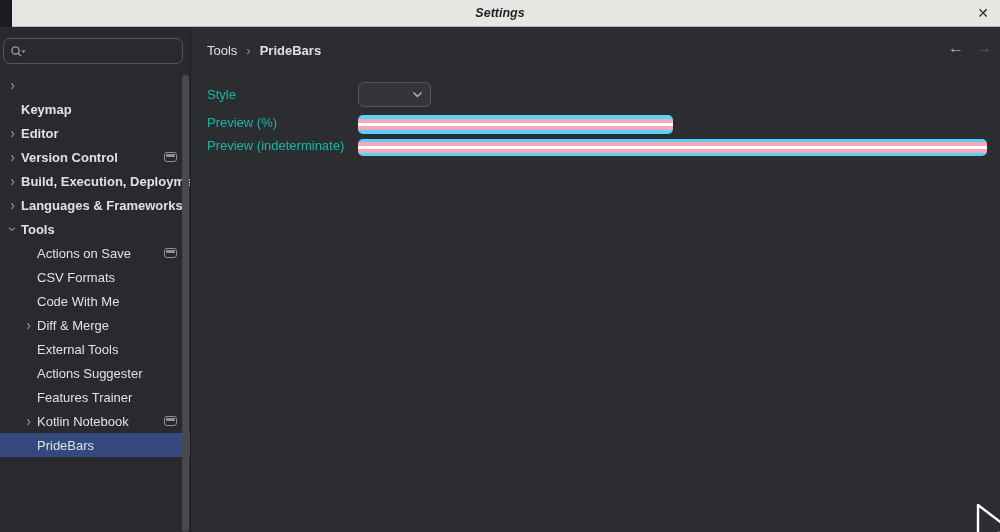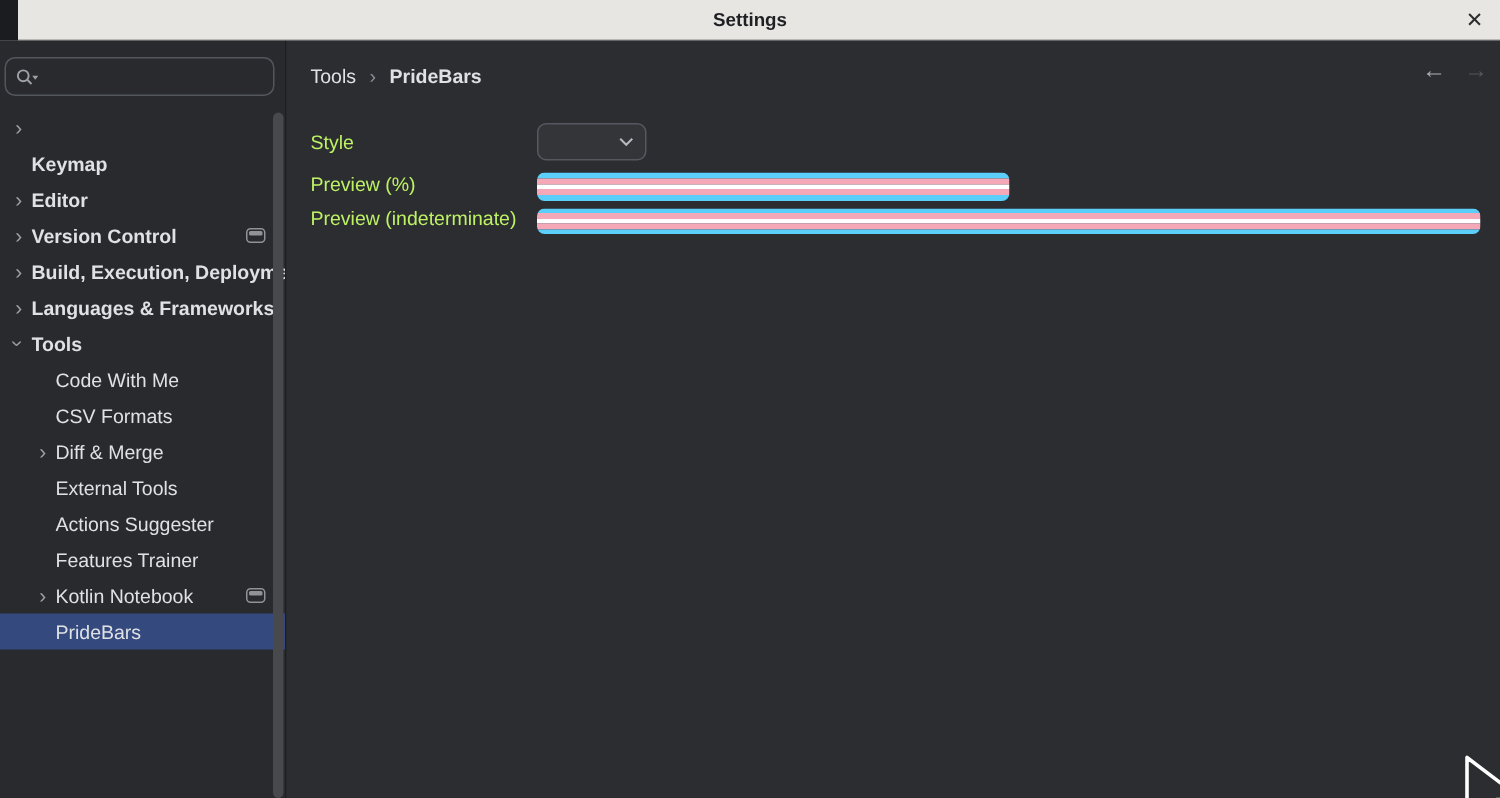--- a/index.html
+++ b/index.html
@@ -7,21 +7,21 @@
   body {
     position:relative; overflow:hidden;
     background:#2b2d31; color:#dfe1e5;
     font-family:"Liberation Sans","DejaVu Sans",sans-serif; font-size:13px;
   }
   
   .titlebar { position:absolute; top:0; left:0; right:0; height:27px;
     background:#e8e6e3; border-bottom:1px solid #b9b7b4;
     display:flex; align-items:center; justify-content:center; }
   .titlebar-notch { position:absolute; left:0; top:0; width:12px; height:27px; background:#1b1c1f; }
-  .window-title { color:#1f2023; font-weight:bold; font-size:12.5px; }
+  .window-title { color:#1f2023; font-weight:bold; font-size:12.5px;font-style:italic; }
   .close-btn { position:absolute; right:4px; top:0; width:26px; height:26px;
     display:flex; align-items:center; justify-content:center;
     color:#2b2c2e; font-size:14px; cursor:pointer; }
   
   .shell { position:absolute; top:27px; left:0; right:0; bottom:0; display:flex; }
   .sidebar { position:relative; width:190px; flex:none; background:#282a2d; overflow:hidden; }
   .divider { width:1px; flex:none; background:#1e1f22; }
   .main { position:relative; flex:1; background:#2b2d31; }
   
   .search-box { position:absolute; left:3px; top:11px; width:180px; height:26px;
@@ -55,21 +55,21 @@
   
   .breadcrumb { position:absolute; left:16px; top:14px; height:18px;
     display:flex; align-items:center; gap:9px; }
   .crumb { color:#dfe1e5; }
   .crumb-sep { color:#8b8e94; font-size:13px; }
   .crumb.last { font-weight:bold; }
   .nav-arrow { position:absolute; top:13px; font-size:16px; line-height:1; cursor:pointer; }
   .nav-arrow.back { right:36px; color:#aaadb3; }
   .nav-arrow.fwd  { right:8px;  color:#54575b; }
   
-  .form-label { position:absolute; left:16px; color:#bef264; }
+  .form-label { position:absolute; left:16px; color:#14b8a6; }
   .style-label { top:60px; }
   .pct-label { top:88px; }
   .ind-label { top:111px; }
   .combo { position:absolute; left:167px; top:55px; width:73px; height:25px;
     background:#333539; border:1px solid #55585e; border-radius:6px;
     display:flex; align-items:center; cursor:pointer; padding:0 7px; }
   .combo-value { flex:1; overflow:hidden; }
   .combo-chev { flex:none; display:flex; align-items:center; }
   .flagbar { position:absolute; left:167px; border-radius:5px; overflow:hidden;
     display:flex; flex-direction:column; }
@@ -127,25 +127,32 @@
         <div class="nav-row top">
           <span class="chev">›</span>
           <span class="lbl">Languages &amp; Frameworks</span>
         </div>
         <div class="nav-row top">
           <span class="chev expanded">›</span>
           <span class="lbl">Tools</span>
         </div>
         <div class="nav-row child">
           <span class="chev hidden">›</span>
+          <span class="lbl">Actions on Save</span>
+          <span class="tico">
+            <span class="tico-bar"></span>
+          </span>
+        </div>
+        <div class="nav-row child">
+          <span class="chev hidden">›</span>
+          <span class="lbl">CSV Formats</span>
+        </div>
+        <div class="nav-row child">
+          <span class="chev hidden">›</span>
           <span class="lbl">Code With Me</span>
-        </div>
-        <div class="nav-row child">
-          <span class="chev hidden">›</span>
-          <span class="lbl">CSV Formats</span>
         </div>
         <div class="nav-row child">
           <span class="chev">›</span>
           <span class="lbl">Diff &amp; Merge</span>
         </div>
         <div class="nav-row child">
           <span class="chev hidden">›</span>
           <span class="lbl">External Tools</span>
         </div>
         <div class="nav-row child">

